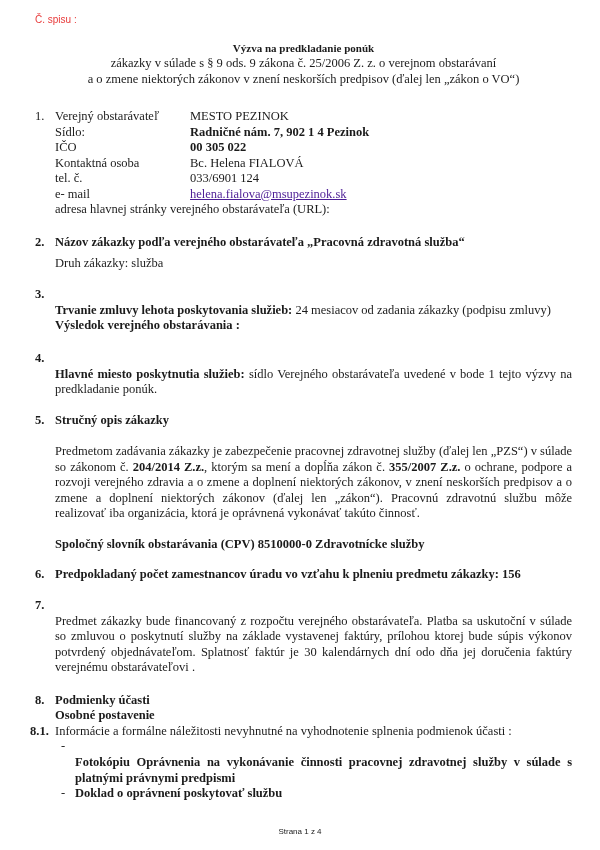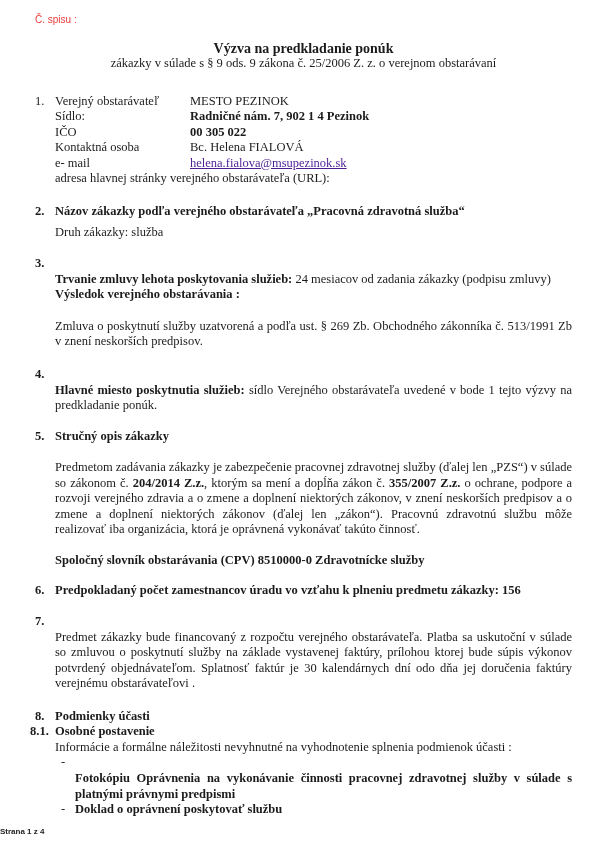--- a/index.html
+++ b/index.html
@@ -7,54 +7,55 @@
   body { width:600px; height:850px; }
   .page {
     position:relative; width:600px; height:850px; overflow:hidden;
     background:#ffffff; padding:12px 28px 0 35px;
     font-family:"Liberation Serif", serif;
     font-size:12.5px; line-height:15.5px; color:#1b1b1b;
   }
   .b { font-weight:bold; }
   .file-no { font-family:"Liberation Sans", sans-serif; font-size:10px; color:#e83a3a; }
   .title-block { text-align:center; margin-top:13px; }
-  .title { font-size:14px; font-weight:bold; }
+  .title { font-size:11px; font-weight:bold; }
   .subtitle { font-size:12.5px; }
   .sec { display:flex; margin-top:15px; }
   .sec.mt-lg { margin-top:22px; }
   .sec.mt-md { margin-top:17px; }
   .num { width:20px; flex:0 0 20px; }
-  .num-wide { width:25px; flex:0 0 25px; margin-left:-5px; }
+  .num-wide { width:25px; flex:0 0 25px; margin-left:-5px;margin-top:16px; }
   .content { flex:1; min-width:0; }
   .kv-row { display:flex;justify-content:space-between; }
   .kv-label { width:135px; flex:0 0 135px; }
   .kv-value { flex:1; }
   .just { text-align:justify;margin-top:16px; }
   .druh { margin-top:6px; }
   .cpv { margin-top:15px; font-weight:bold; }
   .link { color:#4c1d95; text-decoration:underline; cursor:pointer; }
   .bullet { display:flex; }
   .dash { width:14px; flex:0 0 14px; margin-left:6px; }
   .bullet-text { flex:1; font-weight:bold; }
   .sub-row { display:flex; margin-top:0; }
   .footer {
-    position:absolute; left:0; right:0; bottom:11px; text-align:left;
-    font-family:"Liberation Sans", sans-serif; font-size:8px; font-weight:bold; color:#222;
+    position:absolute; left:0; right:0; bottom:11px; text-align:center;
+    font-family:"Liberation Sans", sans-serif; font-size:8px; font-weight:normal; color:#222;
   }
 </style>
 </head>
 <body>
 
 <div class="page">
 
   <div class="file-no">Č. spisu :</div>
 
   <div class="title-block">
     <div class="title">Výzva na predkladanie ponúk</div>
     <div class="subtitle">zákazky  v súlade s § 9 ods. 9  zákona č. 25/2006 Z. z. o verejnom obstarávaní</div>
+    <div class="subtitle">a o zmene niektorých zákonov v znení neskorších predpisov (ďalej len „zákon o VO“)</div>
   </div>
 
   <div class="sec mt-lg">
     <div class="num">1.</div>
     <div class="content">
       <div class="kv-row">
         <span class="kv-label">Verejný obstarávateľ</span>
         <span class="kv-value">MESTO PEZINOK</span>
       </div>
       <div class="kv-row">
@@ -63,41 +64,44 @@
       </div>
       <div class="kv-row">
         <span class="kv-label">IČO</span>
         <span class="kv-value b">00 305 022</span>
       </div>
       <div class="kv-row">
         <span class="kv-label">Kontaktná osoba</span>
         <span class="kv-value">Bc. Helena FIALOVÁ</span>
       </div>
       <div class="kv-row">
+        <span class="kv-label">tel. č.</span>
+        <span class="kv-value">033/6901 124</span>
+      </div>
+      <div class="kv-row">
         <span class="kv-label">e- mail</span>
         <span class="kv-value"><a class="link">helena.fialova@msupezinok.sk</a></span>
       </div>
       <div>adresa hlavnej stránky verejného obstarávateľa (URL):</div>
     </div>
   </div>
 
   <div class="sec mt-md">
     <div class="num b">2.</div>
     <div class="content">
       <div class="b">Názov zákazky podľa verejného obstarávateľa „Pracovná zdravotná služba“</div>
       <div class="druh">Druh zákazky: služba</div>
     </div>
   </div>
 
   <div class="sec">
     <div class="num b">3.</div>
     <div class="content">
       <div class="just"><span class="b">Trvanie zmluvy lehota poskytovania služieb:</span><span> 24 mesiacov od zadania zákazky (podpisu zmluvy)</span></div>
       <div class="b">Výsledok verejného obstarávania :</div>
-      <div class="just">Zmluva o poskytnutí služby uzatvorená a podľa ust. § 269 Zb. Obchodného zákonníka č. 513/1991 Zb v znení neskorších predpisov.</div>
     </div>
   </div>
 
   <div class="sec mt-md">
     <div class="num b">4.</div>
     <div class="content">
       <div class="just"><span class="b">Hlavné miesto poskytnutia služieb:</span><span>  sídlo  Verejného obstarávateľa uvedené v bode 1 tejto výzvy na predkladanie ponúk.</span></div>
     </div>
   </div>
 

